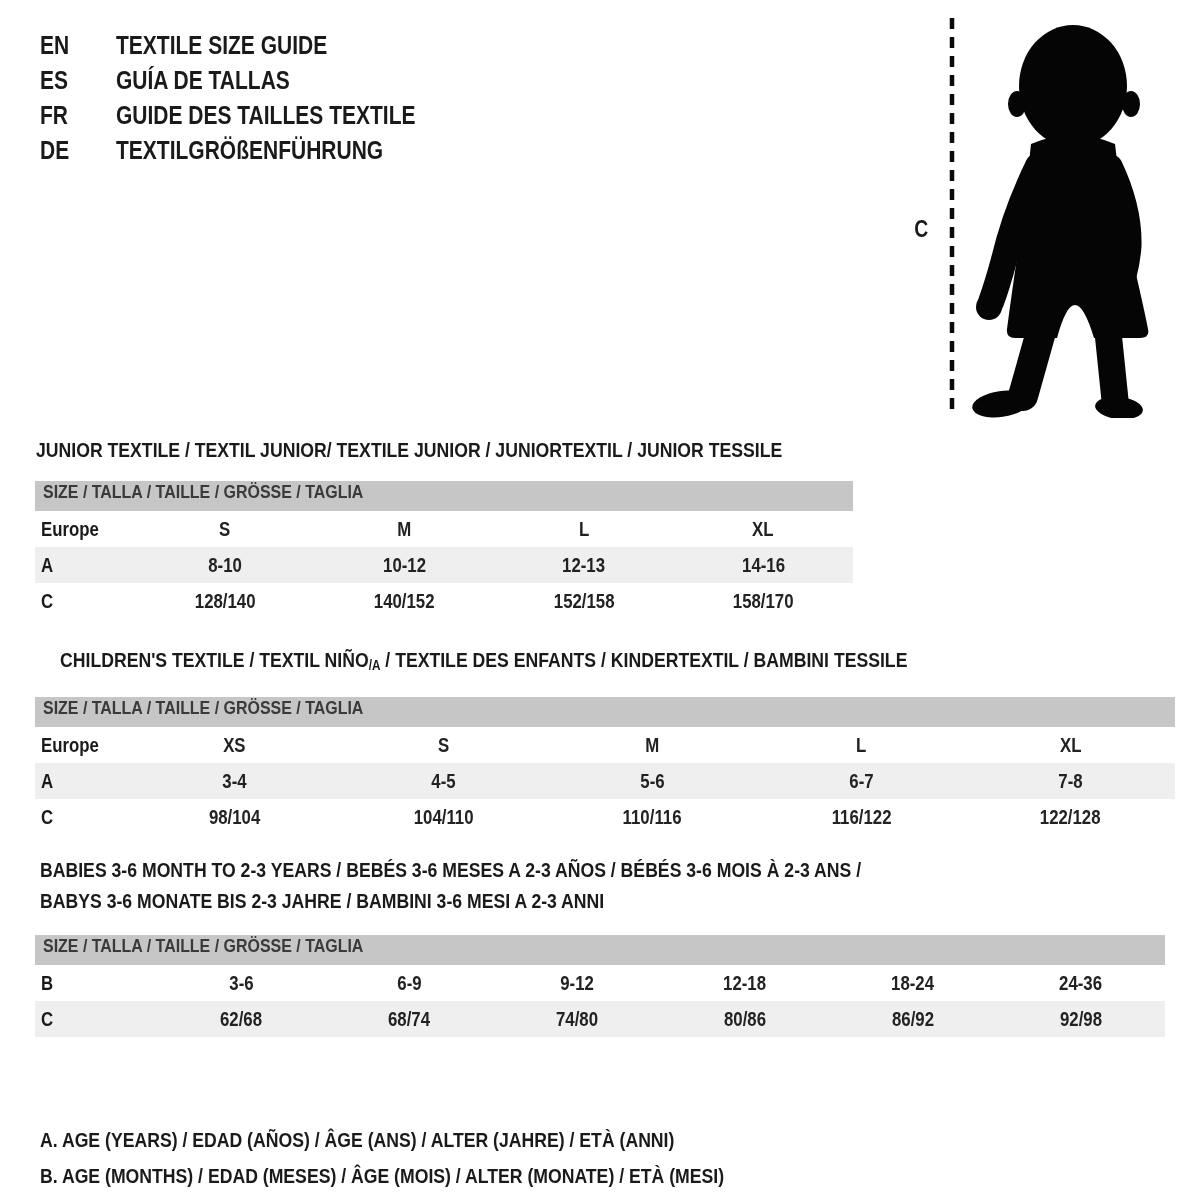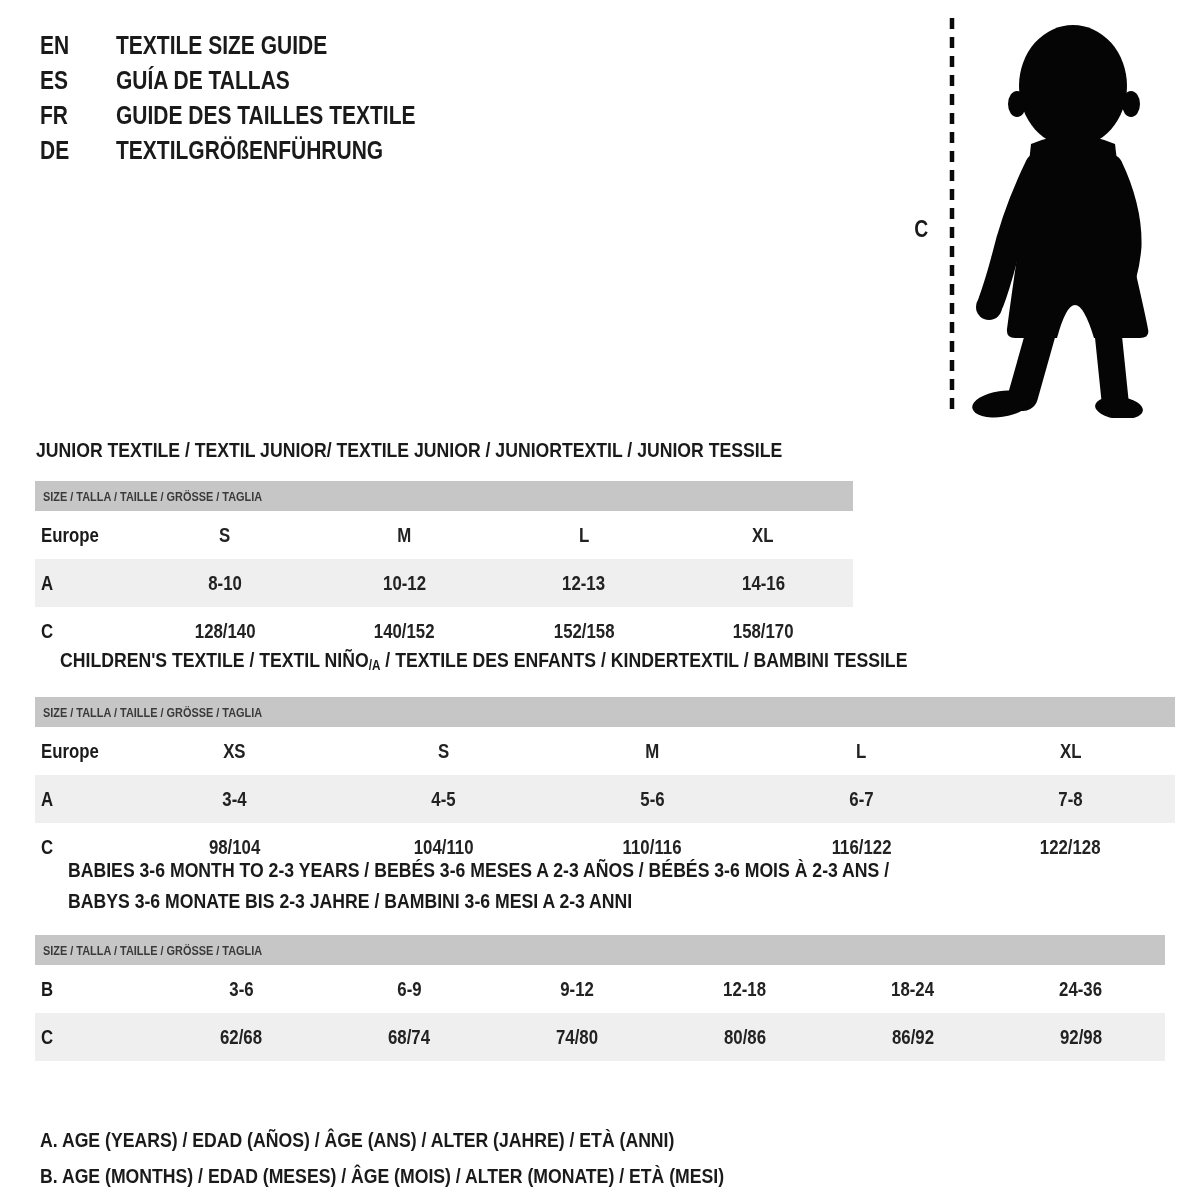--- a/index.html
+++ b/index.html
@@ -18,35 +18,35 @@
 
   
   .figure{position:absolute;left:905px;top:8px;width:270px;height:410px;}
   .figure svg{display:block;}
   .c-label{position:absolute;left:8px;top:208px;font-size:23px;font-weight:bold;}
 
   
   .sec-heading{position:absolute;font-size:21px;font-weight:bold;line-height:31px;}
   .h-junior{left:36px;top:434px;}
   .h-children{left:40px;top:644px;margin-left:20px;}
-  .h-babies{left:40px;top:854px;margin-left:28px;}
+  .h-babies{left:40px;top:854px;}
   .subsm{font-size:14px;vertical-align:-3px;}
 
   
   .size-table{position:absolute;}
   .t-junior{left:35px;top:481px;width:818px;}
   .t-children{left:35px;top:697px;width:1140px;}
   .t-babies{left:35px;top:935px;width:1130px;}
   .sizebar{
     height:30px;background:#c6c6c6;color:#3a3a3a;
-    font-size:13px;font-weight:bold;display:flex;align-items:center;
+    font-size:19px;font-weight:bold;display:flex;align-items:flex-start;
     padding-left:8px;box-sizing:border-box;
   }
   table{border-collapse:collapse;table-layout:fixed;width:100%;}
-  td{height:48px;text-align:center;font-size:20px;font-weight:bold;padding:0;color:#222;}
+  td{height:36px;text-align:center;font-size:20px;font-weight:bold;padding:0;color:#222;}
   td.lbl{text-align:left;padding-left:6px;color:#1a1a1a;}
   tr.shaded{background:#efefef;}
   .t-junior col.c0{width:100px;}
   .t-children col.c0{width:95px;}
   .t-babies col.c0{width:122px;}
 
   
   .footnotes{position:absolute;left:40px;top:1122px;}
   .footnote{font-size:21px;font-weight:bold;line-height:36px;}
 </style>

